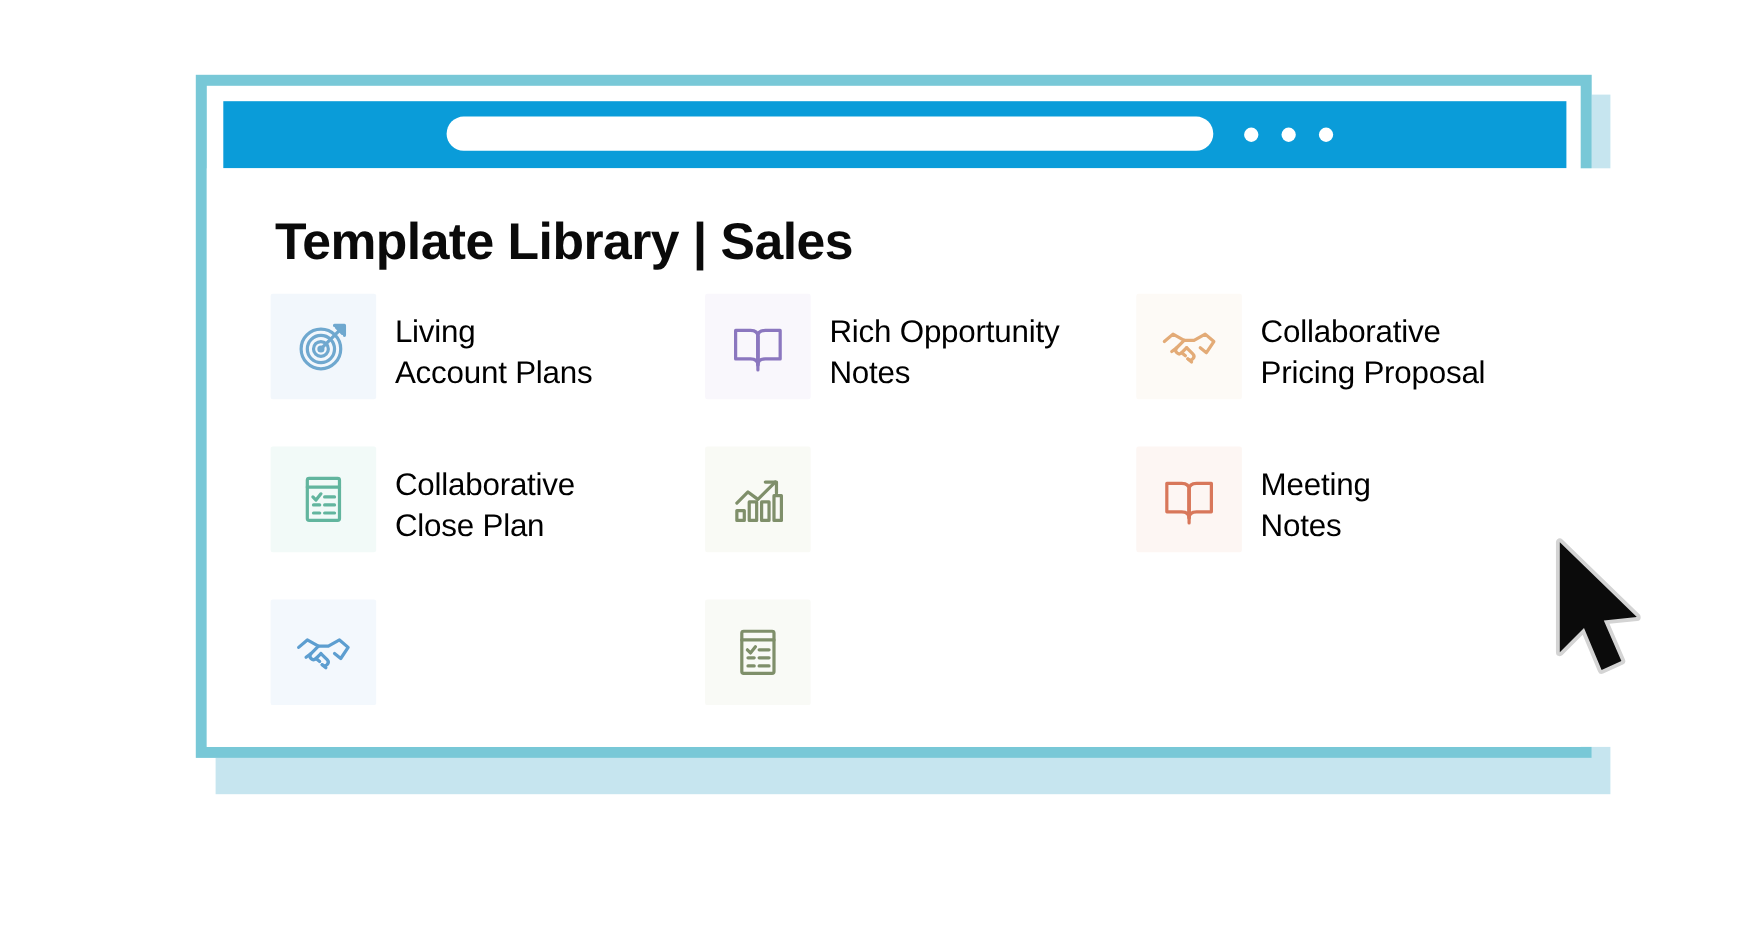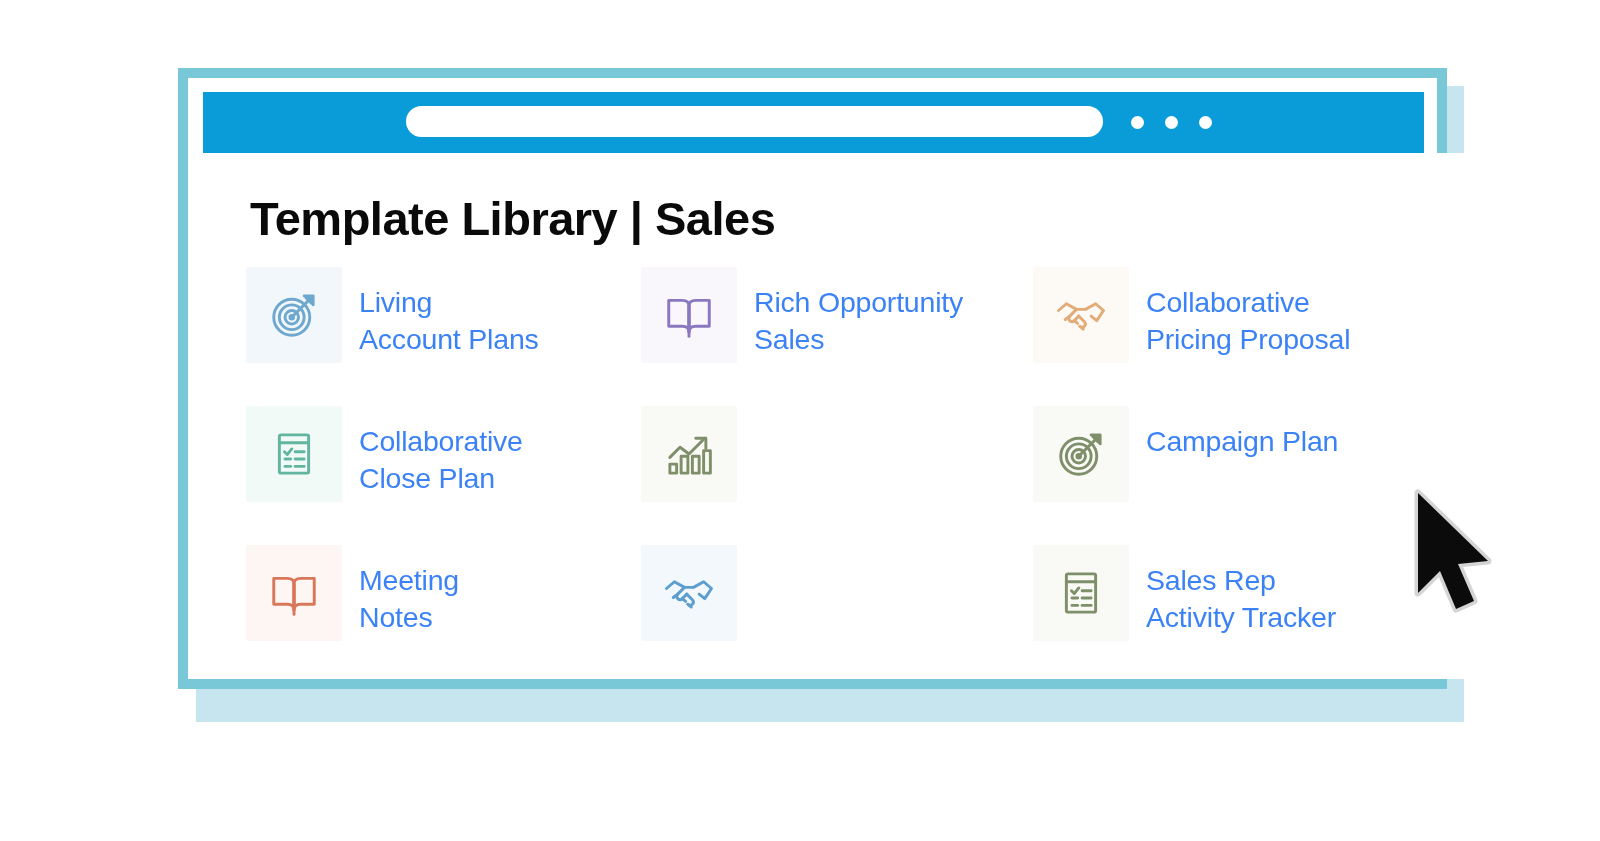--- a/index.html
+++ b/index.html
@@ -128,21 +128,21 @@
 
   .icon-tile svg {
     width: 54px;
     height: 54px;
     display: block;
   }
 
   .template-label {
     font-size: 28.5px;
     line-height: 37px;
-    color: #3b82f6;
+    color: #000000;
     padding-top: 17px;
     white-space: pre-line;
     letter-spacing: -0.2px;
   }
 
   
   .cursor {
     position: absolute;
     left: 1412px;
     top: 489px;
@@ -191,21 +191,21 @@
           </div>
           <div class="template-item">
             <div class="icon-tile" style="background: rgb(249, 247, 252);">
               <svg viewBox="0 0 48 48" fill="none" stroke="#8b77bf" stroke-width="2.6" stroke-linecap="round" stroke-linejoin="round">
                 <path d="M6 11 L18 11 Q24 11 24 16 L24 39 Q24 34 18 34 L6 34 Z"></path>
                 <path d="M42 11 L30 11 Q24 11 24 16 L24 39 Q24 34 30 34 L42 34 Z"></path>
                 <path d="M24 16 L24 43"></path>
               </svg>
             </div>
             <div class="template-label">Rich Opportunity
-Sales</div>
+Notes</div>
           </div>
           <div class="template-item">
             <div class="icon-tile" style="background: rgb(253, 250, 246);">
               <svg viewBox="0 0 48 48" fill="none" stroke="#e3ab77" stroke-width="2.6" stroke-linecap="round" stroke-linejoin="round">
                 <path d="M4 20 L11 14 L20 19 L28 19 L37 14 L44 20 L38 29 L33 25"></path>
                 <path d="M20 19 L14 25 Q12 27 14 29 Q16 31 18 29 L22 25"></path>
                 <path d="M22 25 L27 30 Q29 32 27 34 Q25 36 23 34"></path>
                 <path d="M23 34 L26 36.5"></path>
                 <path d="M18 29 L21 31.5"></path>
                 <path d="M10 28 L14 25"></path>
@@ -236,34 +236,20 @@
                 <rect x="7" y="33" width="6" height="8"></rect>
                 <rect x="17" y="26" width="6" height="15"></rect>
                 <rect x="27" y="26" width="6" height="15"></rect>
                 <rect x="37" y="21" width="6" height="20"></rect>
                 <path d="M7 27 L16 18 L24 24 L38 10"></path>
                 <path d="M30 10 L39 10 L39 19"></path>
               </svg>
             </div>
           </div>
           <div class="template-item">
-            <div class="icon-tile" style="background: rgb(249, 250, 246);">
-              <svg viewBox="0 0 48 48" fill="none" stroke="#7f8f6a" stroke-width="2.6" stroke-linecap="round" stroke-linejoin="round">
-                <circle cx="22" cy="26" r="16"></circle>
-                <circle cx="22" cy="26" r="11"></circle>
-                <circle cx="22" cy="26" r="6"></circle>
-                <circle cx="22" cy="26" r="1.6" fill="#7f8f6a"></circle>
-                <path d="M22 26 L37 11"></path>
-                <path d="M33 7 L41 7 L41 15" fill="none"></path>
-                <path d="M34.5 8.5 L39.5 8.5 L39.5 13.5 Z" fill="#7f8f6a"></path>
-              </svg>
-            </div>
-            <div class="template-label">Campaign Plan</div>
-          </div>
-          <div class="template-item">
             <div class="icon-tile" style="background: rgb(253, 246, 243);">
               <svg viewBox="0 0 48 48" fill="none" stroke="#d8775a" stroke-width="2.6" stroke-linecap="round" stroke-linejoin="round">
                 <path d="M6 11 L18 11 Q24 11 24 16 L24 39 Q24 34 18 34 L6 34 Z"></path>
                 <path d="M42 11 L30 11 Q24 11 24 16 L24 39 Q24 34 30 34 L42 34 Z"></path>
                 <path d="M24 16 L24 43"></path>
               </svg>
             </div>
             <div class="template-label">Meeting
 Notes</div>
           </div>
@@ -285,22 +271,20 @@
                 <rect x="11" y="7" width="26" height="34" rx="1.5"></rect>
                 <path d="M11 14 L37 14"></path>
                 <path d="M15.5 22 L18 24.5 L22 19.5"></path>
                 <path d="M25 22 L33 22"></path>
                 <path d="M25 28.5 L33 28.5"></path>
                 <path d="M25 35 L33 35"></path>
                 <path d="M16 28.5 L21 28.5"></path>
                 <path d="M16 35 L21 35"></path>
               </svg>
             </div>
-            <div class="template-label">Sales Rep
-Activity Tracker</div>
           </div>
         </div>
 
     </div>
   </div>
 
   <div class="cursor">
     <svg viewBox="0 0 84 126" xmlns="http://www.w3.org/2000/svg">
       <path d="M6 4 L6 104 L28 82 L44 120 L62 112 L46 75 L76 72 Z" fill="#0b0b0b" stroke="#d4d4d4" stroke-width="7" stroke-linejoin="round"></path>
       <path d="M6 4 L6 104 L28 82 L44 120 L62 112 L46 75 L76 72 Z" fill="#0b0b0b"></path>

